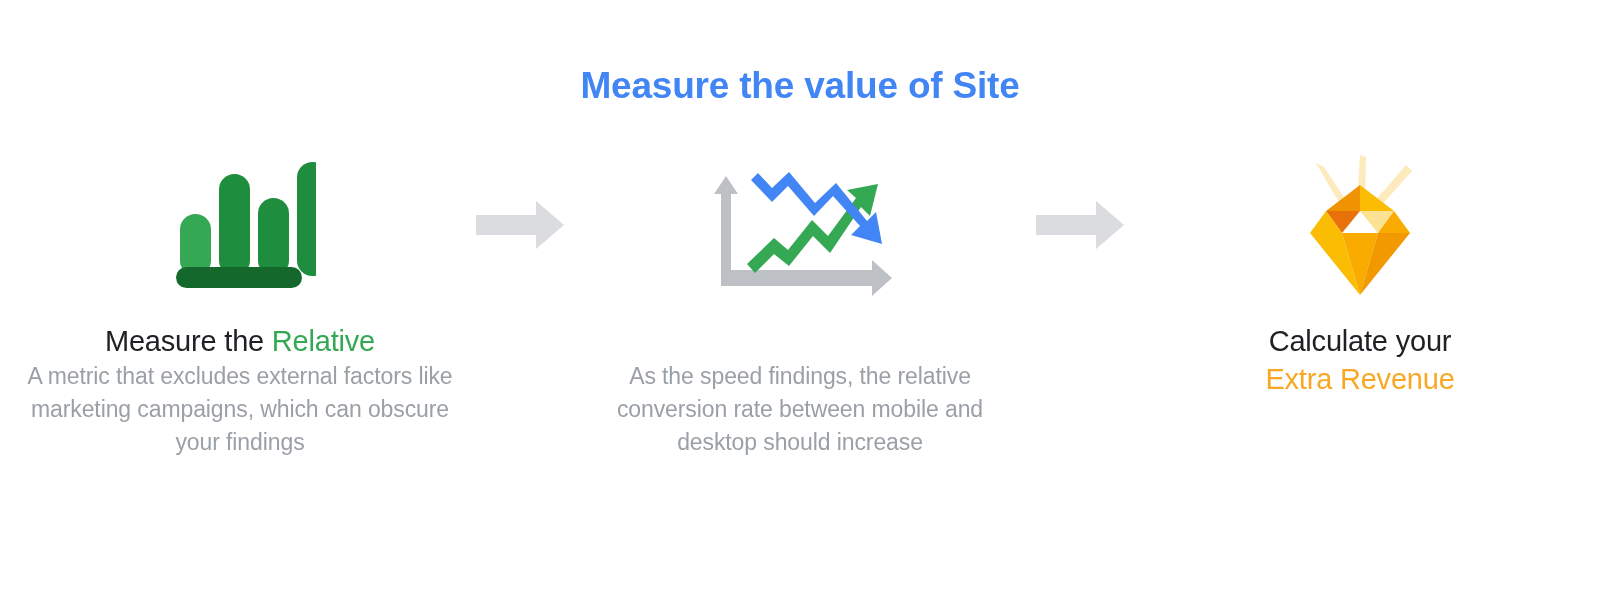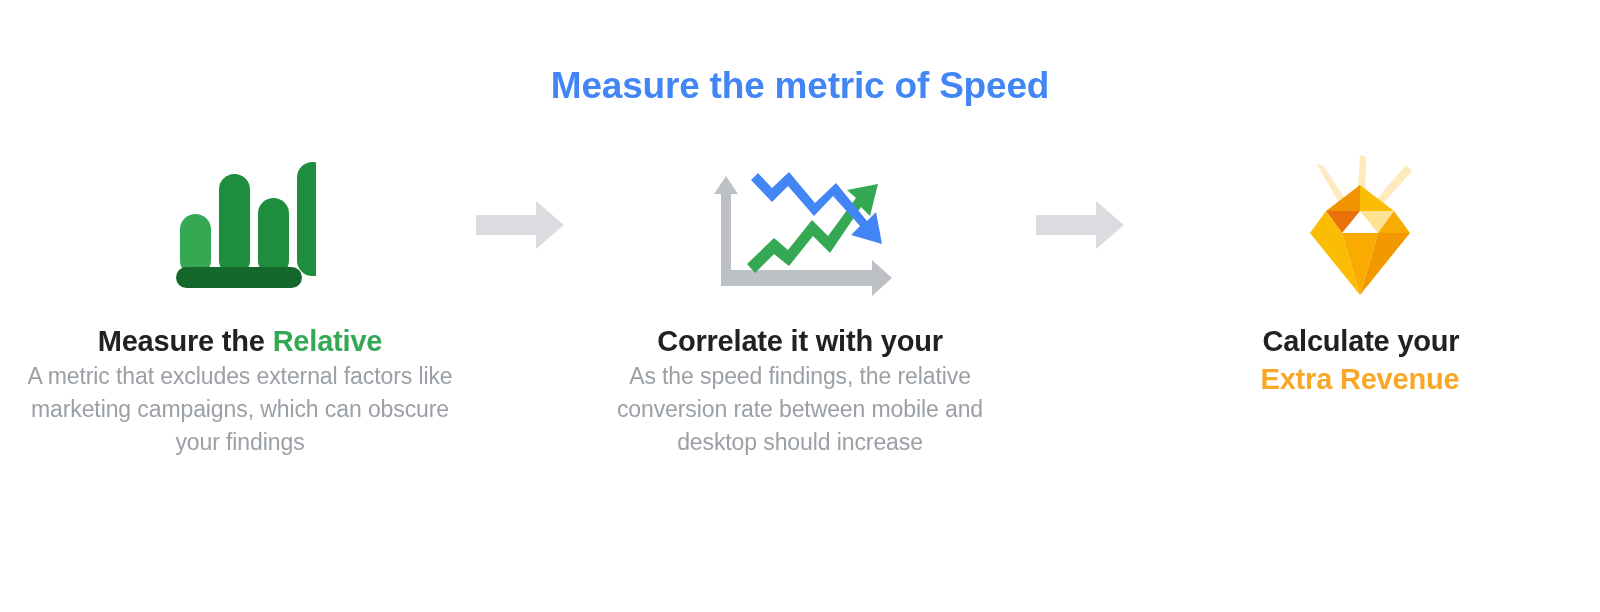--- a/index.html
+++ b/index.html
@@ -58,26 +58,26 @@
 
   .icon-box {
     height: 150px;
     display: flex;
     align-items: center;
     justify-content: center;
   }
 
   .heading {
     margin-top: 22px;
-    text-align: right;
+    text-align: center;
     font-size: 29px;
     line-height: 38px;
     color: #202124;
     letter-spacing: -0.2px;
-    font-weight: 700;
+    font-weight: 400;
   }
   .heading .accent-green  { color: #34A853; }
   .heading .accent-blue   { color: #4285F4; }
   .heading .accent-orange { color: #F9A825; }
 
   .desc {
     text-align: center;
     font-size: 23px;
     line-height: 33px;
     color: #9AA0A6;
@@ -94,21 +94,21 @@
     align-items: center;
     justify-content: center;
     flex: 0 0 112px;
   }
 </style>
 </head>
 <body>
 
 <div class="infographic">
 
-  <div class="title">Measure the metric of Speed</div>
+  <div class="title">Measure the value of Site</div>
 
   <div class="steps">
 
     <div class="step">
       <div class="icon-box">
         <svg width="152" height="126" viewBox="0 0 152 126">
           <rect x="16" y="52" width="31" height="62" rx="15.5" fill="#34A853"></rect>
           <rect x="55" y="12" width="31" height="102" rx="15.5" fill="#1E8E3E"></rect>
           <rect x="94" y="36" width="31" height="78" rx="15.5" fill="#1E8E3E"></rect>
           <rect x="133" y="0" width="31" height="114" rx="15.5" fill="#1E8E3E"></rect>
@@ -137,21 +137,21 @@
 
           <path d="M21 116 H172 V106 L192 124 L172 142 V132 H21 Z" fill="#BDC1C6"></path>
 
           <path d="M47 110 L74 84 L88 96 L112 66 L128 82 L156 44 L147 36 L178 30 L170 62 L161 53 L130 99 L113 82 L89 112 L74 100 L55 119 Z" fill="#34A853"></path>
 
           <path d="M51 26 L72 48 L88 32 L114 62 L133 42 L160 72 L151 81 L182 90 L176 58 L167 67 L136 29 L115 49 L89 18 L72 34 L58 19 Z" fill="#4285F4"></path>
         </svg>
       </div>
 
       <div class="heading">
-        <span>Correlate it with your</span><br>
+        <br>
       </div>
 
       <div class="desc">As the speed findings, the relative conversion rate between mobile and desktop should increase</div>
     </div>
 
     <div class="connector">
       <svg width="88" height="48" viewBox="0 0 88 48">
         <path d="M0 14 H60 V0 L88 24 L60 48 V34 H0 Z" fill="#DADCE0"></path>
       </svg>
     </div>

